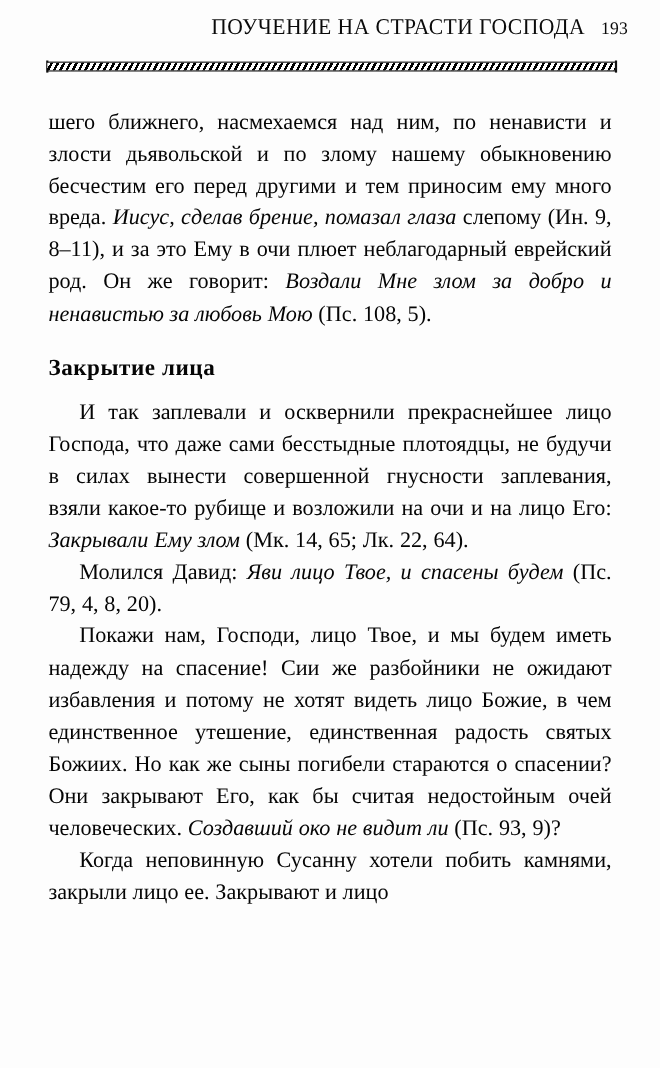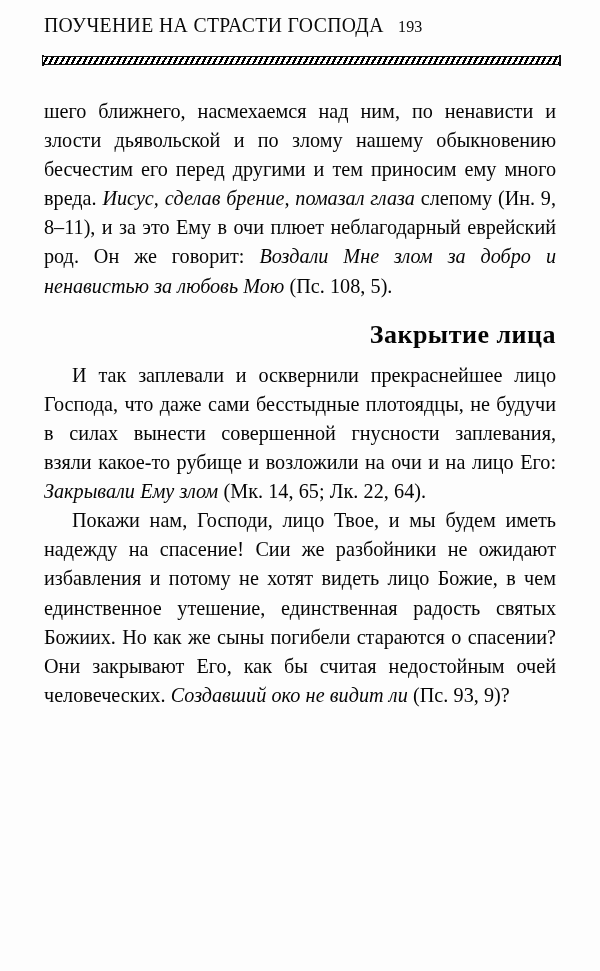--- a/index.html
+++ b/index.html
@@ -16,26 +16,26 @@
     overflow: hidden;
     font-family: "Liberation Serif", "DejaVu Serif", serif;
     color: #050505;
     -webkit-font-smoothing: antialiased;
   }
 
   
   .running-head {
     position: absolute;
     left: 44px;
-    right: 44px;
+    right: 29px;
     top: 14px;
     height: 30px;
     display: flex;
     align-items: baseline;
-    justify-content: flex-start;
+    justify-content: flex-end;
   }
   .running-head-title {
     font-size: 20.5px;
     letter-spacing: 0.4px;
     white-space: nowrap;
     transform: scaleX(0.96);
     transform-origin: left center;
     color: #0a0a0a;
   }
   .running-head-folio {
@@ -99,24 +99,24 @@
   }
   .body-paragraph.no-indent {
     text-indent: 0;
   }
   .body-paragraph .scripture {
     font-style: italic;
   }
 
   .section-heading {
     margin: 0;
-    font-size: 26px;
+    font-size: 21px;
     line-height: 29.1px;
     font-weight: bold;
-    text-align: right;
+    text-align: left;
     letter-spacing: 0.5px;
     padding-top: 19px;
     padding-bottom: 12px;
   }
 </style>
 </head>
 <body>
 
 <div class="page">
 
@@ -131,17 +131,19 @@
     <div class="rope-cap right"></div>
   </div>
 
   <div class="text-column">
     <div id="block-before">
         <p class="body-paragraph no-indent"><span>шего ближнего, насмехаемся над ним, по ненависти и злости дьявольской и по злому нашему обыкновению бесчестим его перед другими и тем приносим ему много вреда. </span><span class="scripture">Иисус, сделав брение, помазал глаза </span><span>слепому (Ин. 9, 8–11), и за это Ему в очи плюет неблагодарный еврейский род. Он же говорит: </span><span class="scripture">Воздали Мне злом за добро и ненавистью за любовь Мою </span><span>(Пс. 108, 5).</span></p>
       </div>
     <h2 class="section-heading">Закрытие лица</h2>
     <div id="block-after">
         <p class="body-paragraph"><span>И так заплевали и осквернили прекраснейшее лицо Господа, что даже сами бесстыдные плотоядцы, не будучи в силах вынести совершенной гнусности заплевания, взяли какое-то рубище и возложили на очи и на лицо Его: </span><span class="scripture">Закрывали Ему злом </span><span>(Мк. 14, 65; Лк. 22, 64).</span></p>
+        <p class="body-paragraph"><span>Молился Давид: </span><span class="scripture">Яви лицо Твое, и спасены будем </span><span>(Пс. 79, 4, 8, 20).</span></p>
         <p class="body-paragraph"><span>Покажи нам, Господи, лицо Твое, и мы будем иметь надежду на спасение! Сии же разбойники не ожидают избавления и потому не хотят видеть лицо Божие, в чем единственное утешение, единственная радость святых Божиих. Но как же сыны погибели стараются о спасении? Они закрывают Его, как бы считая недостойным очей человеческих. </span><span class="scripture">Создавший око не видит ли </span><span>(Пс. 93, 9)?</span></p>
+        <p class="body-paragraph"><span>Когда неповинную Сусанну хотели побить камнями, закрыли лицо ее. Закрывают и лицо</span></p>
       </div>
   </div>
 
 </div>
 
 </body></html>

